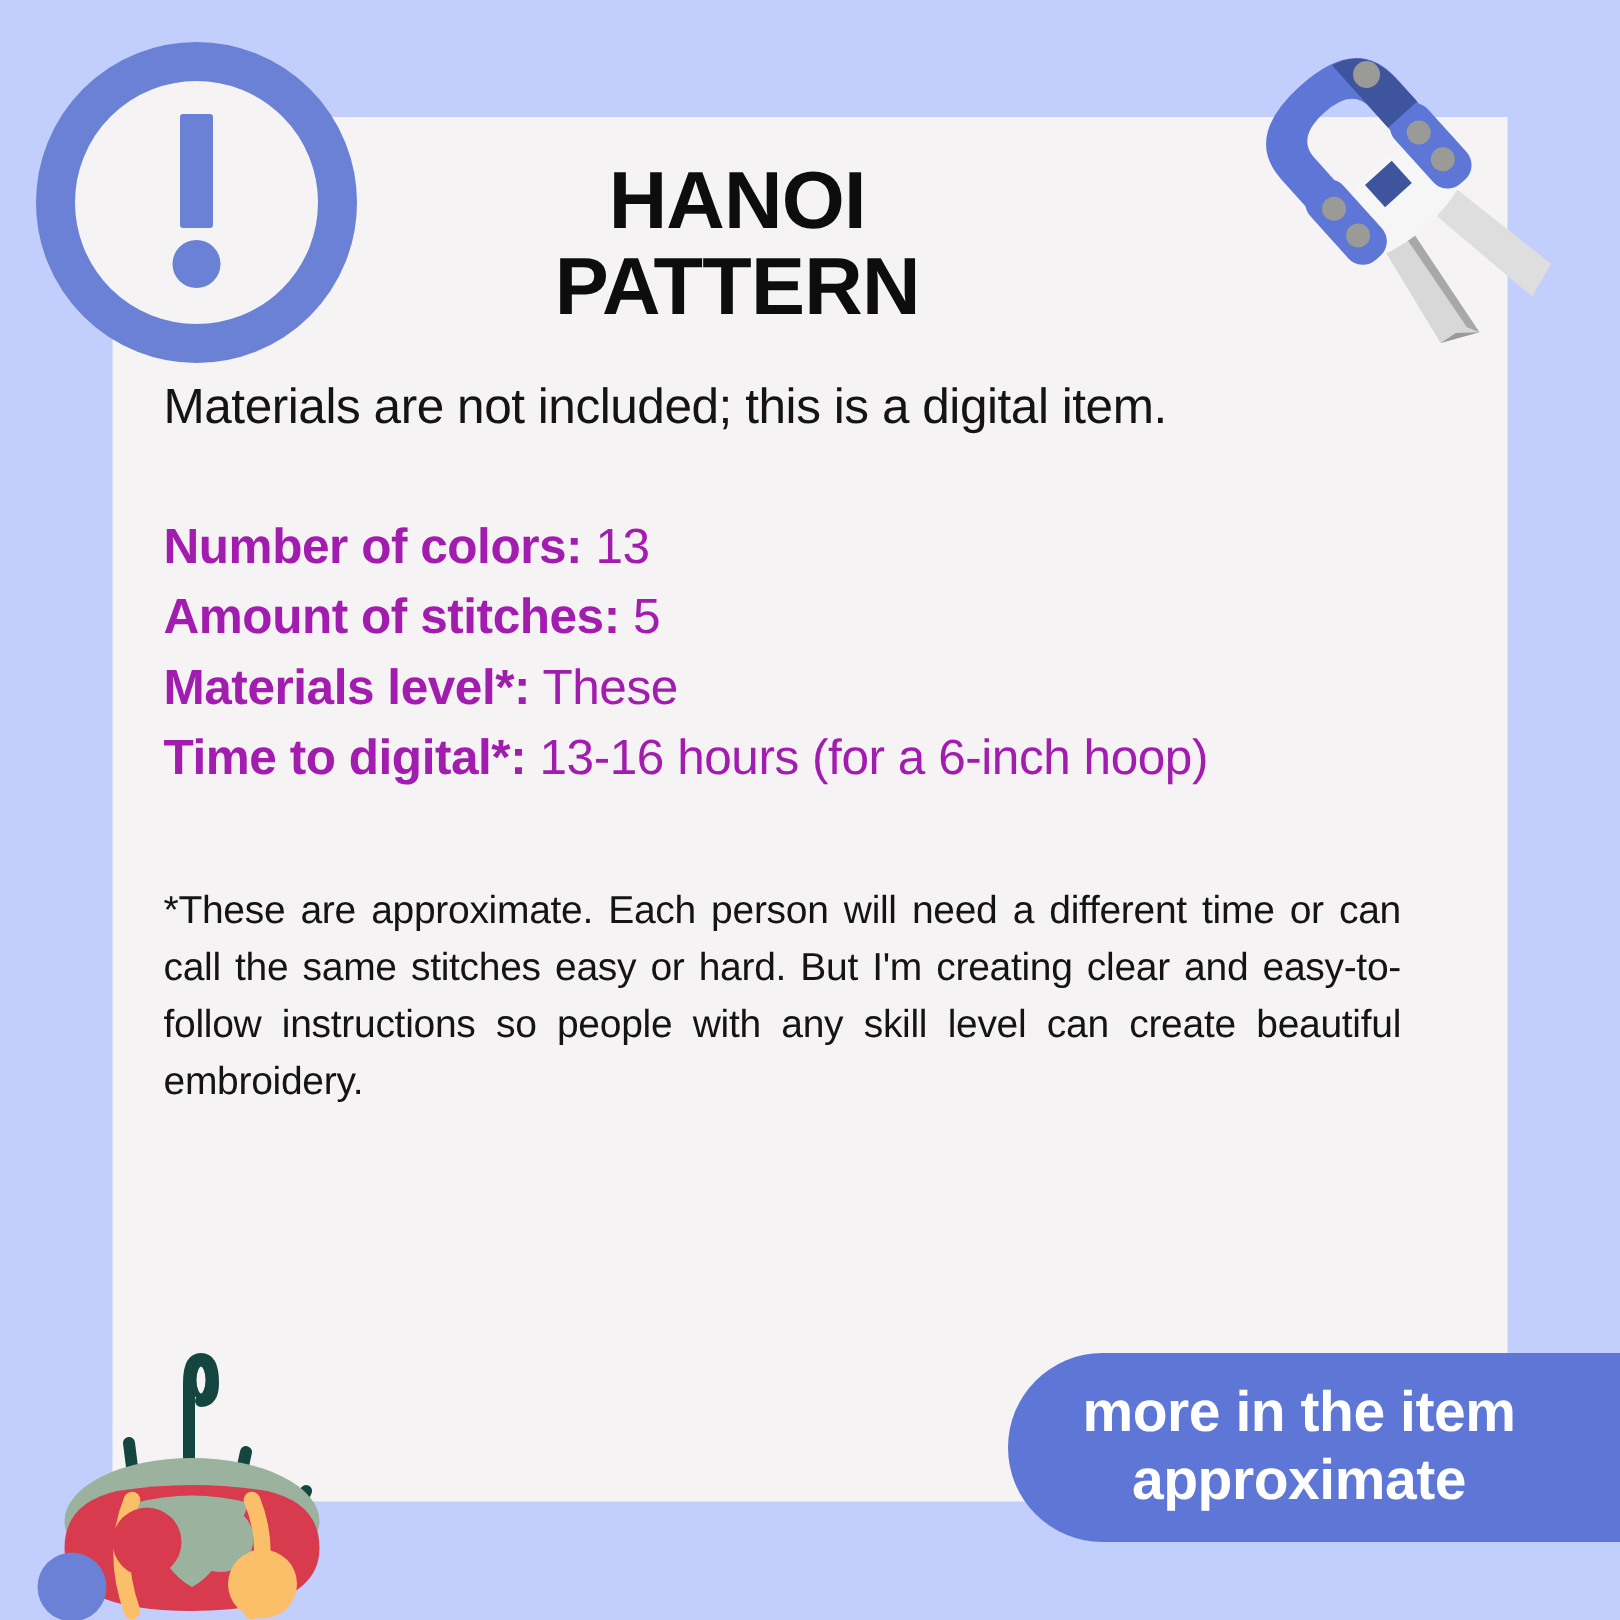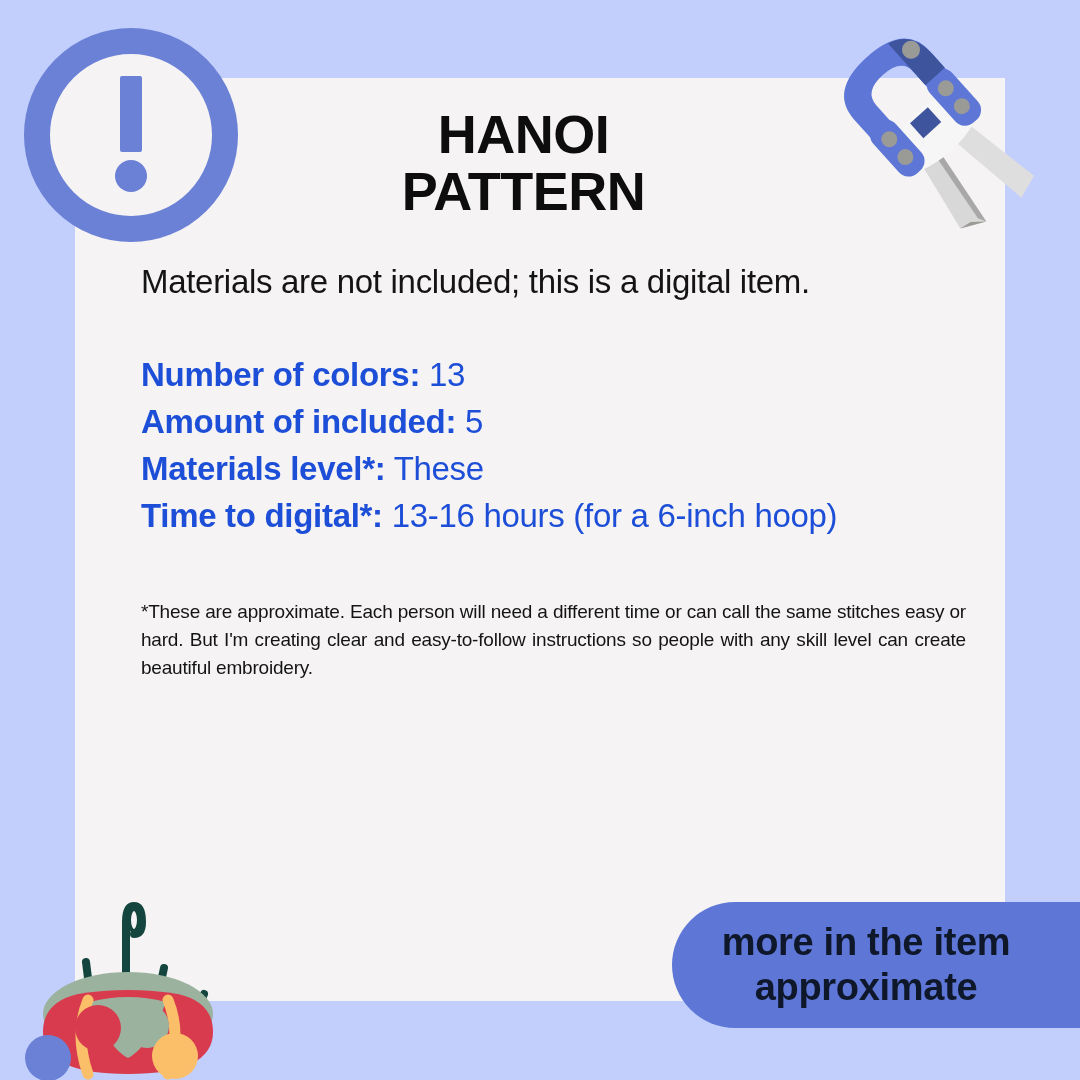--- a/index.html
+++ b/index.html
@@ -42,80 +42,80 @@
     position:absolute;
     left:18px; top:862px;
     width:220px; height:218px;
     z-index:4;
   }
   #pincushion svg { display:block; width:100%; height:100%; }
 
   
   #content {
     position:absolute;
-    left:141px; top:78px;
+    left:109px; top:78px;
     width:825px;
     z-index:3;
   }
 
   #title {
     margin-top:28px;
     text-align:center;
     font-size:54px;
     font-weight:bold;
     line-height:1.06;
     letter-spacing:-0.5px;
     color:#0d0d0d;
     width:785px;
     margin-left:-10px;
   }
   #title .tline { display:block; }
 
   #intro {
-    margin-top:40px;
+    margin-top:29px;
     font-size:33px;
     line-height:1.33;
     color:#141414;
     letter-spacing:-0.3px;
   }
 
   #specs {
     margin-top:48px;
     font-size:33px;
     line-height:1.42;
-    color:#1d4ed8;
+    color:#a21caf;
     letter-spacing:-0.3px;
   }
   #specs .spec-line { display:block; }
   #specs .spec-label { font-weight:bold; }
 
   #footnote {
     margin-top:58px;
-    font-size:19px;
+    font-size:26px;
     line-height:1.47;
     color:#141414;
     letter-spacing:-0.2px;
     text-align:justify;
     width:825px;
   }
 
   
   #badge {
     position:absolute;
     left:672px; top:902px;
     width:430px; height:126px;
     background:#5e77d6;
     border-radius:63px 0 0 63px;
     z-index:5;
     display:flex;
     align-items:center;
     justify-content:center;
   }
   #badge-label {
-    color:#0f172a;
+    color:#ffffff;
     font-size:38px;
     font-weight:bold;
     line-height:1.18;
     text-align:center;
     letter-spacing:-0.3px;
     padding-right:42px;
   }
   #badge-label .bline { display:block; }
 </style>
 </head>
@@ -192,21 +192,21 @@
 
   <div id="title">
     <span class="tline">HANOI</span>
     <span class="tline">PATTERN</span>
   </div>
 
   <div id="intro">Materials are not included; this is a digital item.</div>
 
   <div id="specs">
     <span class="spec-line"><span class="spec-label">Number of colors:</span> <span>13</span></span>
-    <span class="spec-line"><span class="spec-label">Amount of included:</span> <span>5</span></span>
+    <span class="spec-line"><span class="spec-label">Amount of stitches:</span> <span>5</span></span>
     <span class="spec-line"><span class="spec-label">Materials level*:</span> <span>These</span></span>
     <span class="spec-line"><span class="spec-label">Time to digital*:</span> <span>13-16 hours (for a 6-inch hoop)</span></span>
   </div>
 
   <div id="footnote">*These are approximate. Each person will need a different time or can call the same stitches easy or hard. But I'm creating clear and easy-to-follow instructions so people with any skill level can create beautiful embroidery.</div>
 
 </div>
 
 <div id="badge">
   <div id="badge-label">

